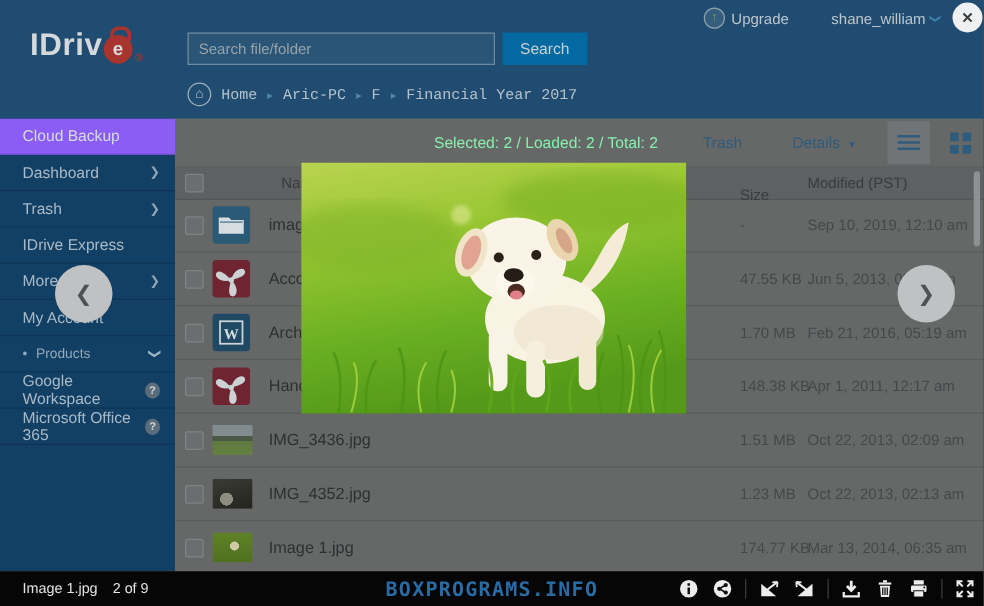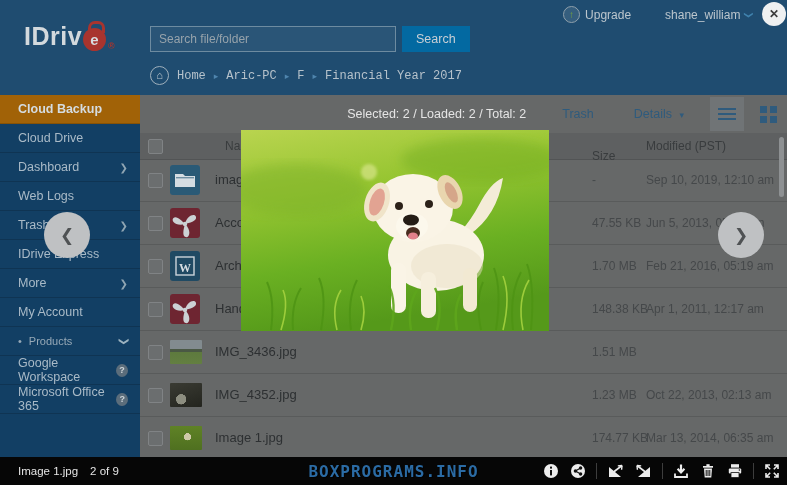--- a/index.html
+++ b/index.html
@@ -32,35 +32,35 @@
   .sidebar{position:absolute;left:0;top:0;width:140px;height:457px;background:#123f64;}
   .logo-area{height:95px;background:#1f4c70;display:flex;align-items:flex-start;padding:22px 0 0 24px;box-sizing:border-box;}
   .logo{display:flex;align-items:flex-end;color:#d3d9dd;font-size:25px;font-weight:bold;letter-spacing:0.5px;}
   .lock-e{position:relative;width:23px;height:23px;margin-left:1px;background:#a8342e;border-radius:50%;
       display:flex;align-items:center;justify-content:center;color:#d8dde0;font-size:15px;font-weight:bold;}
   .lock-e::before{content:"";position:absolute;top:-7px;left:5px;width:11px;height:9px;
       border:3px solid #a8342e;border-bottom:none;border-radius:7px 7px 0 0;}
   .reg{color:#a8342e;font-size:9px;margin-left:2px;margin-top:-12px;font-weight:bold;}
   .sb-item{position:relative;height:28px;display:flex;align-items:center;padding:0 12px 0 18px;
       font-size:12.5px;color:#a9bac7;border-bottom:1px solid rgba(0,0,0,0.16);cursor:pointer;}
-  .sb-item.sel{background:#a16207;color:#d5dce1;font-weight:bold;}
+  .sb-item.sel{background:#8b5cf6;color:#d5dce1;}
   .sb-item .grow{flex:1;}
   .sb-item .chev{color:#8fa5b3;font-size:10px;}
   .sb-item .chev.down{transform:rotate(90deg);display:inline-block;color:#9db3c0;}
   .sb-item.section{font-size:11px;color:#97a9b7;}
   .sb-item .bullet{margin-right:7px;font-size:11px;color:#97a9b7;}
   .help-ic{width:13px;height:13px;border-radius:50%;background:#5b6d7b;color:#cfd6da;
       font-size:9px;display:flex;align-items:center;justify-content:center;font-weight:bold;}
 
   
   .content{position:absolute;left:140px;top:95px;width:647px;height:362px;background:#666868;}
   .toolbar{position:absolute;top:0;left:0;right:0;height:38px;display:flex;align-items:center;
       font-size:12.5px;padding-right:10px;}
   .toolbar .spacer{flex:1;}
-  .summary{color:#e5e5e5;}
+  .summary{color:#86efac;}
   .tb-link{color:#2f5b7d;cursor:pointer;}
   .trash-link{margin-left:36px;}
   .details-link{margin-left:40px;}
   .caret{font-size:9px;margin-left:4px;}
   .list-toggle{margin-left:26px;width:34px;height:34px;background:#707476;display:flex;
       flex-direction:column;align-items:center;justify-content:center;gap:3px;cursor:pointer;}
   .list-toggle i{width:18px;height:2px;background:#2f5b7d;}
   .grid-toggle{margin-left:16px;width:17px;height:17px;display:grid;grid-template-columns:7px 7px;
       grid-template-rows:7px 7px;gap:3px;cursor:pointer;}
   .grid-toggle i{background:#2f5b7d;}
@@ -152,31 +152,23 @@
         </span>
         <span class="reg">®</span>
       </div>
     </div>
     <nav id="sb-nav">
         <div class="sb-item sel">
           <span>Cloud Backup</span>
           <span class="grow"></span>
         </div>
         <div class="sb-item">
-          <span>Cloud Drive</span>
-          <span class="grow"></span>
-        </div>
-        <div class="sb-item">
           <span>Dashboard</span>
           <span class="grow"></span>
           <span class="chev">❯</span>
-        </div>
-        <div class="sb-item">
-          <span>Web Logs</span>
-          <span class="grow"></span>
         </div>
         <div class="sb-item">
           <span>Trash</span>
           <span class="grow"></span>
           <span class="chev">❯</span>
         </div>
         <div class="sb-item">
           <span>IDrive Express</span>
           <span class="grow"></span>
         </div>
@@ -282,20 +274,21 @@
             </svg></div>
           <span class="fname">Hand</span>
           <span class="fsize">148.38 KB</span>
           <span class="fmod">Apr 1, 2011, 12:17 am</span>
         </div>
         <div class="frow">
           <span class="cbx"></span>
           <div class="thumb thumb-landscape"></div>
           <span class="fname">IMG_3436.jpg</span>
           <span class="fsize">1.51 MB</span>
+          <span class="fmod">Oct 22, 2013, 02:09 am</span>
         </div>
         <div class="frow">
           <span class="cbx"></span>
           <div class="thumb thumb-dark"></div>
           <span class="fname">IMG_4352.jpg</span>
           <span class="fsize">1.23 MB</span>
           <span class="fmod">Oct 22, 2013, 02:13 am</span>
         </div>
         <div class="frow">
           <span class="cbx"></span>

